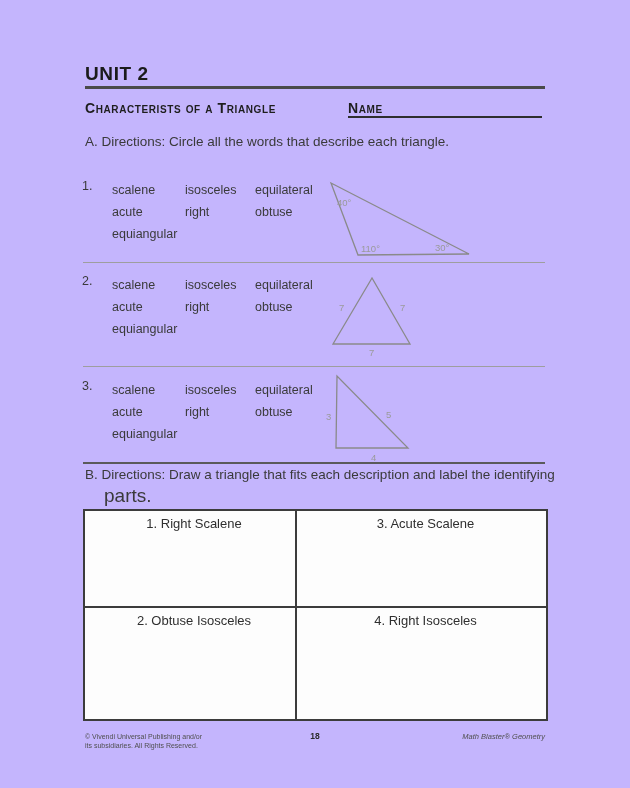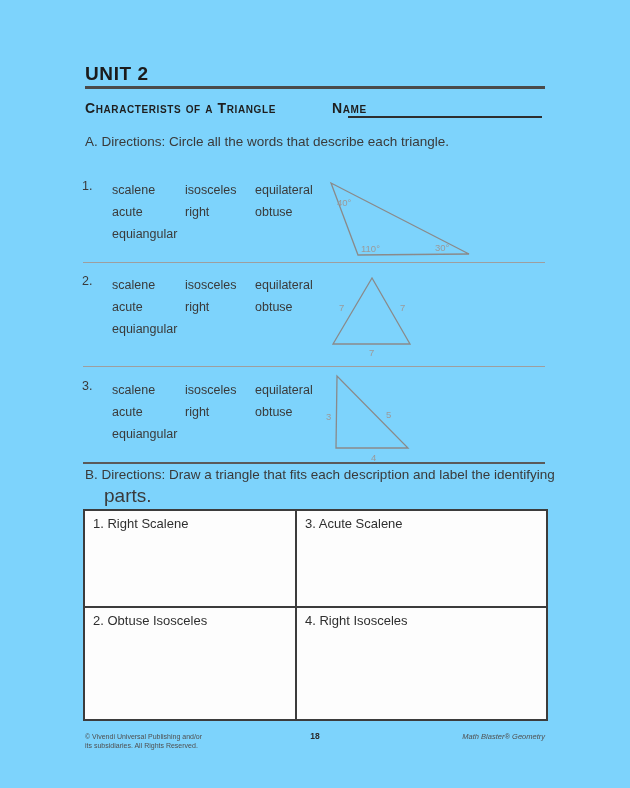--- a/index.html
+++ b/index.html
@@ -4,42 +4,42 @@
 <style>
   html,body { margin:0; padding:0; }
   body {
     width:630px; height:788px;
     background:#ffffff;
     font-family:"Liberation Sans", sans-serif;
     color:#3d3d3d;
     position:relative;
     overflow:hidden;
   }
-  .page { position:absolute; inset:0; background:#7dd3fc; }
+  .page { position:absolute; inset:0; background:#c4b5fd; }
 
   
   .unit-title, .lesson-title {
     position:absolute; top:63px;
     font-size:19px; font-weight:800; letter-spacing:0.6px;
     color:#1b1b1b;
   }
   .unit-title { left:85px; }
   .lesson-title { right:85px; }
   .header-rule {
     position:absolute; left:85px; top:86px; width:460px; height:3px;
     background:#4a4a4a;
   }
 
   .worksheet-title, .name-label {
     position:absolute; top:100px;
     font-size:14px; font-weight:bold; font-variant:small-caps;
     letter-spacing:0.6px; color:#1e1e1e;
   }
   .worksheet-title { left:85px; }
-  .name-label { left:296px;padding-left:36px; }
+  .name-label { left:312px;padding-left:36px; }
   .name-line {
     position:absolute; left:348px; top:116px; width:194px; height:2px;
     background:#2e2e2e;
   }
 
   .directions-a {
     position:absolute; left:85px; top:134px;
     font-size:13.5px; color:#3a3a3a;
   }
 
@@ -83,21 +83,21 @@
     border:2px solid #3c3c3c;
     display:grid;
     grid-template-columns:212px 1fr;
     grid-template-rows:97px 1fr;
     background:#fdfdfd;
   }
   .draw-cell {
     border-right:2px solid #3c3c3c;
     border-bottom:2px solid #3c3c3c;
     padding:5px 0 0 8px;
-    font-size:13px; color:#2f2f2f;
+    font-size:13px; color:#2f2f2f;text-align:center;
   }
   .draw-cell:nth-child(2n) { border-right:none; }
   .draw-cell:nth-child(3), .draw-cell:nth-child(4) { border-bottom:none; }
 
   
   .footer-copyright {
     position:absolute; left:85px; top:732px;
     font-size:7px; line-height:9px; color:#4f4f4f;
   }
   .footer-page {

